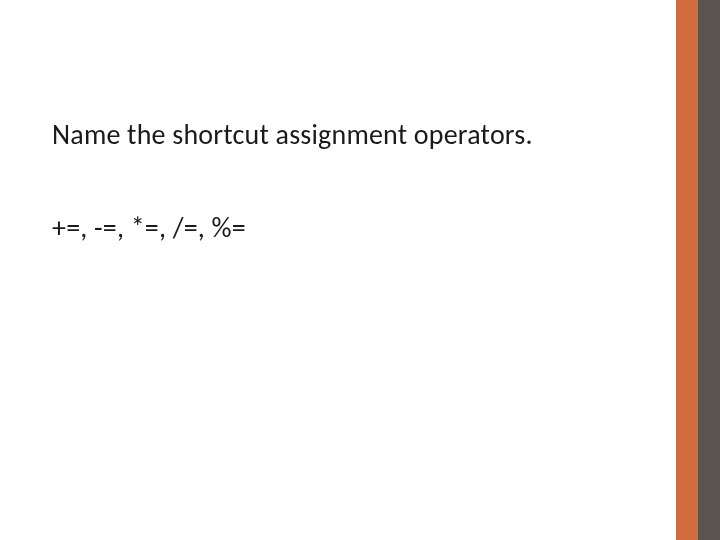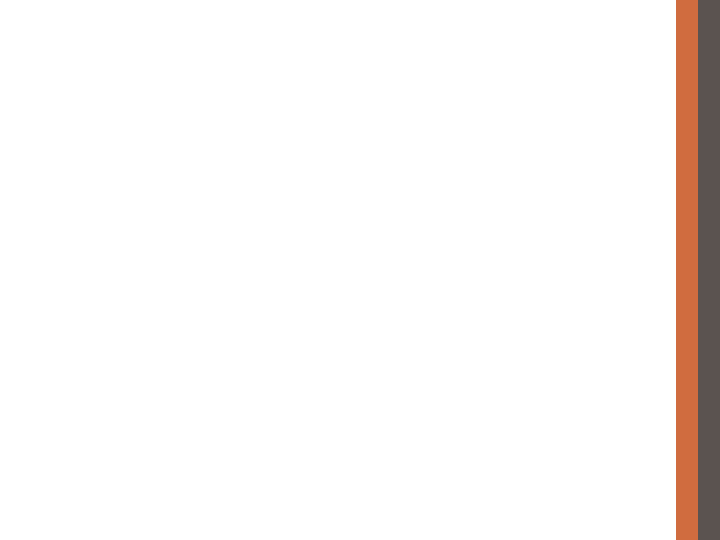--- a/index.html
+++ b/index.html
@@ -51,13 +51,17 @@
       color: #1a1a1a;
       letter-spacing: 0.2px;
     }
   </style>
 </head>
 <body>
 
 <div class="slide">
   <div class="accent-bar-1"></div>
   <div class="accent-bar-2"></div>
+  <div class="content">
+    <div class="title">Name the shortcut assignment operators.</div>
+    <div class="body-text">+=, -=, *=, /=, %=</div>
+  </div>
 </div>
 
 </body></html>

